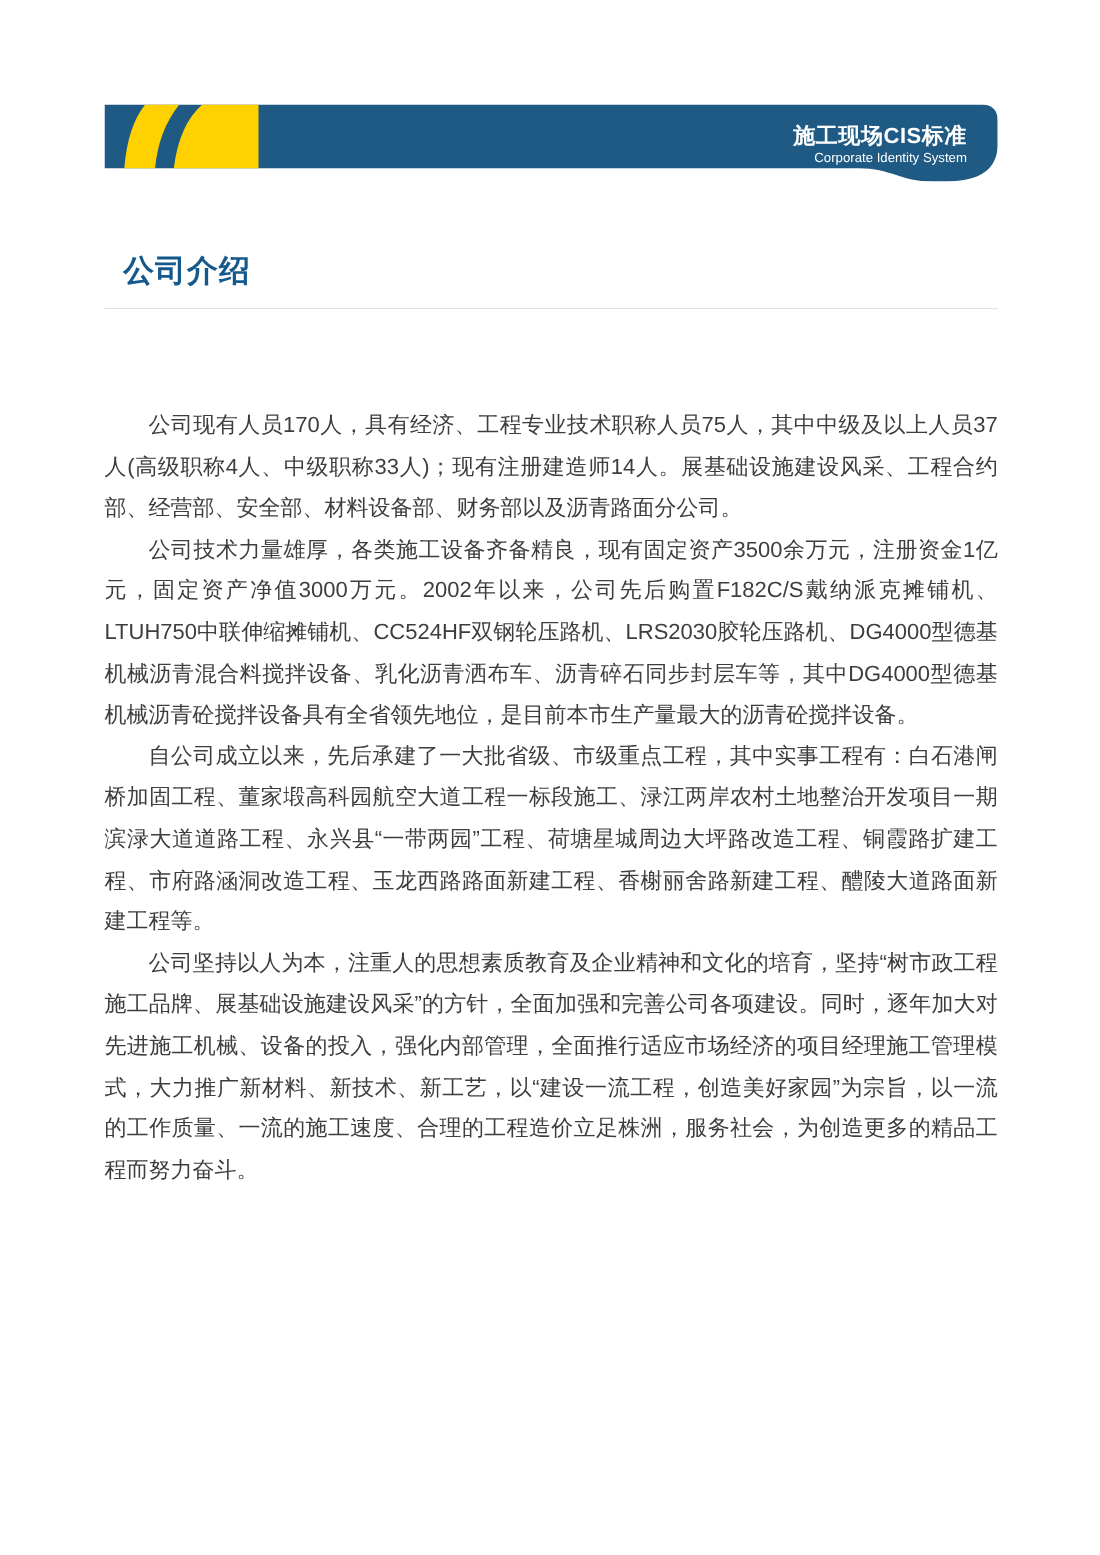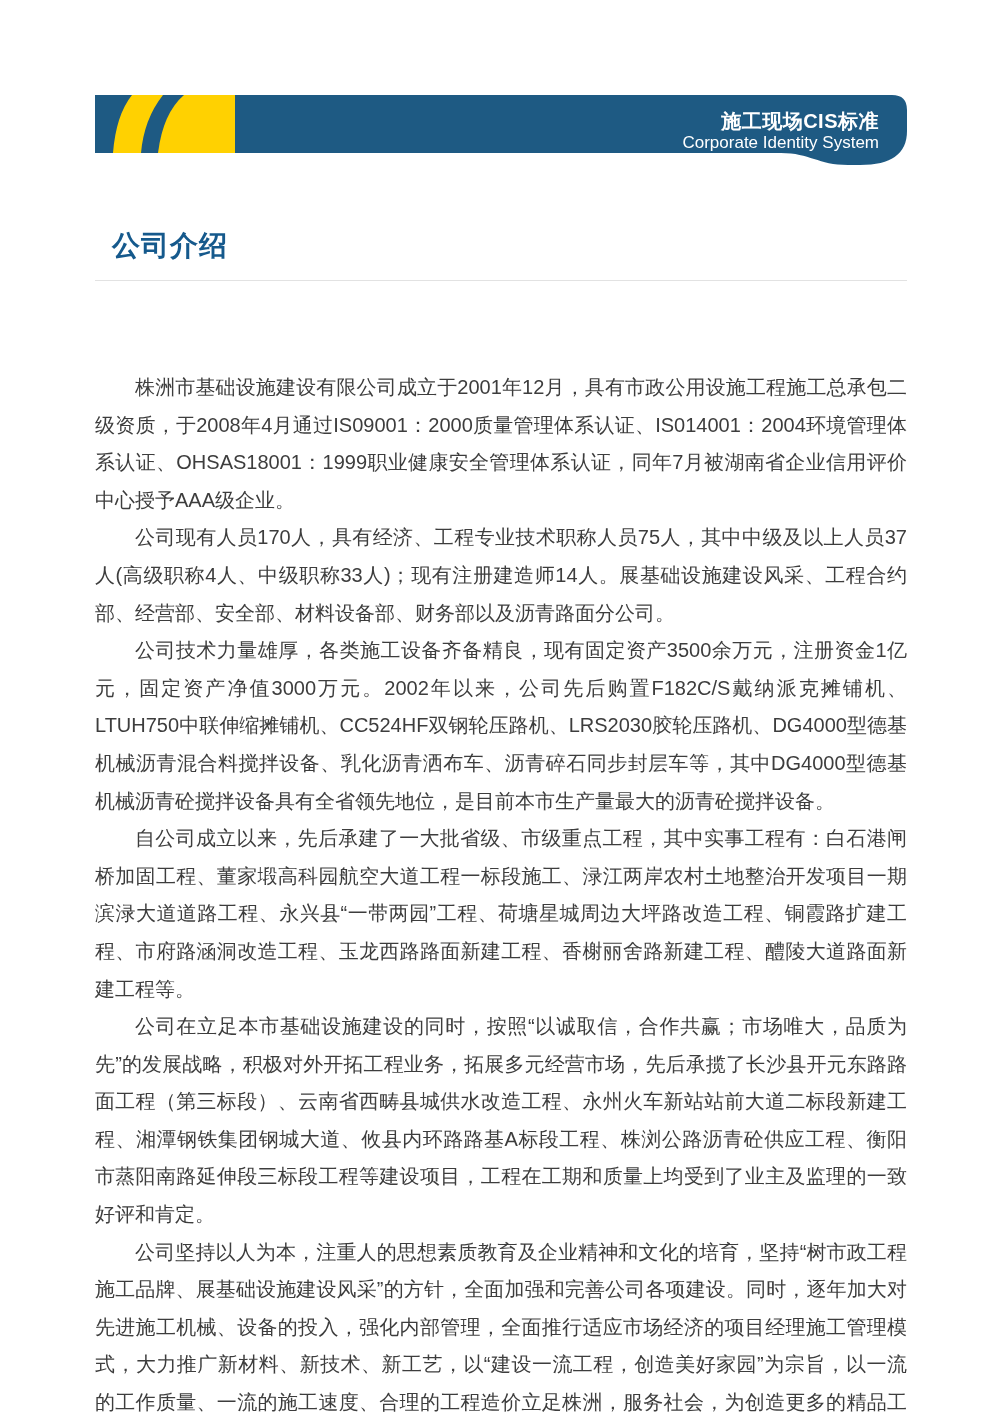--- a/index.html
+++ b/index.html
@@ -36,21 +36,21 @@
   }
   .cis-block { text-align: right; color: #ffffff; }
   .cis-title {
     font-size: 20px;
     font-weight: bold;
     line-height: 1.15;
     letter-spacing: 0.5px;
     white-space: nowrap;
   }
   .cis-sub {
-    font-size: 17px;
+    font-size: 12px;
     line-height: 1.2;
     white-space: nowrap;
   }
   .page-label {
     color: #ffd101;
     font-size: 37px;
     font-weight: bold;
     letter-spacing: 3px;
     white-space: nowrap;
   }
@@ -105,22 +105,20 @@
         <div class="cis-sub">Corporate Identity System</div>
       </div>
     </div>
   </header>
 
   <main class="content">
     <h1 class="doc-title">公司介绍</h1>
     <div class="divider"></div>
 
     <div class="body-text">
-      <p>株洲市基础设施建设有限公司成立于2001年12月，具有市政公用设施工程施工总承包二级资质，于2008年4月通过IS09001：2000质量管理体系认证、IS014001：2004环境管理体系认证、OHSAS18001：1999职业健康安全管理体系认证，同年7月被湖南省企业信用评价中心授予AAA级企业。</p>
       <p>公司现有人员170人，具有经济、工程专业技术职称人员75人，其中中级及以上人员37人(高级职称4人、中级职称33人)；现有注册建造师14人。展基础设施建设风采、工程合约部、经营部、安全部、材料设备部、财务部以及沥青路面分公司。</p>
       <p>公司技术力量雄厚，各类施工设备齐备精良，现有固定资产3500余万元，注册资金1亿元，固定资产净值3000万元。2002年以来，公司先后购置F182C/S戴纳派克摊铺机、LTUH750中联伸缩摊铺机、CC524HF双钢轮压路机、LRS2030胶轮压路机、DG4000型德基机械沥青混合料搅拌设备、乳化沥青洒布车、沥青碎石同步封层车等，其中DG4000型德基机械沥青砼搅拌设备具有全省领先地位，是目前本市生产量最大的沥青砼搅拌设备。</p>
       <p>自公司成立以来，先后承建了一大批省级、市级重点工程，其中实事工程有：白石港闸桥加固工程、董家塅高科园航空大道工程一标段施工、渌江两岸农村土地整治开发项目一期滨渌大道道路工程、永兴县“一带两园”工程、荷塘星城周边大坪路改造工程、铜霞路扩建工程、市府路涵洞改造工程、玉龙西路路面新建工程、香榭丽舍路新建工程、醴陵大道路面新建工程等。</p>
-      <p>公司在立足本市基础设施建设的同时，按照“以诚取信，合作共赢；市场唯大，品质为先”的发展战略，积极对外开拓工程业务，拓展多元经营市场，先后承揽了长沙县开元东路路面工程（第三标段）、云南省西畴县城供水改造工程、永州火车新站站前大道二标段新建工程、湘潭钢铁集团钢城大道、攸县内环路路基A标段工程、株浏公路沥青砼供应工程、衡阳市蒸阳南路延伸段三标段工程等建设项目，工程在工期和质量上均受到了业主及监理的一致好评和肯定。</p>
       <p>公司坚持以人为本，注重人的思想素质教育及企业精神和文化的培育，坚持“树市政工程施工品牌、展基础设施建设风采”的方针，全面加强和完善公司各项建设。同时，逐年加大对先进施工机械、设备的投入，强化内部管理，全面推行适应市场经济的项目经理施工管理模式，大力推广新材料、新技术、新工艺，以“建设一流工程，创造美好家园”为宗旨，以一流的工作质量、一流的施工速度、合理的工程造价立足株洲，服务社会，为创造更多的精品工程而努力奋斗。</p>
     </div>
   </main>
 
 </div>
 
 </body></html>

